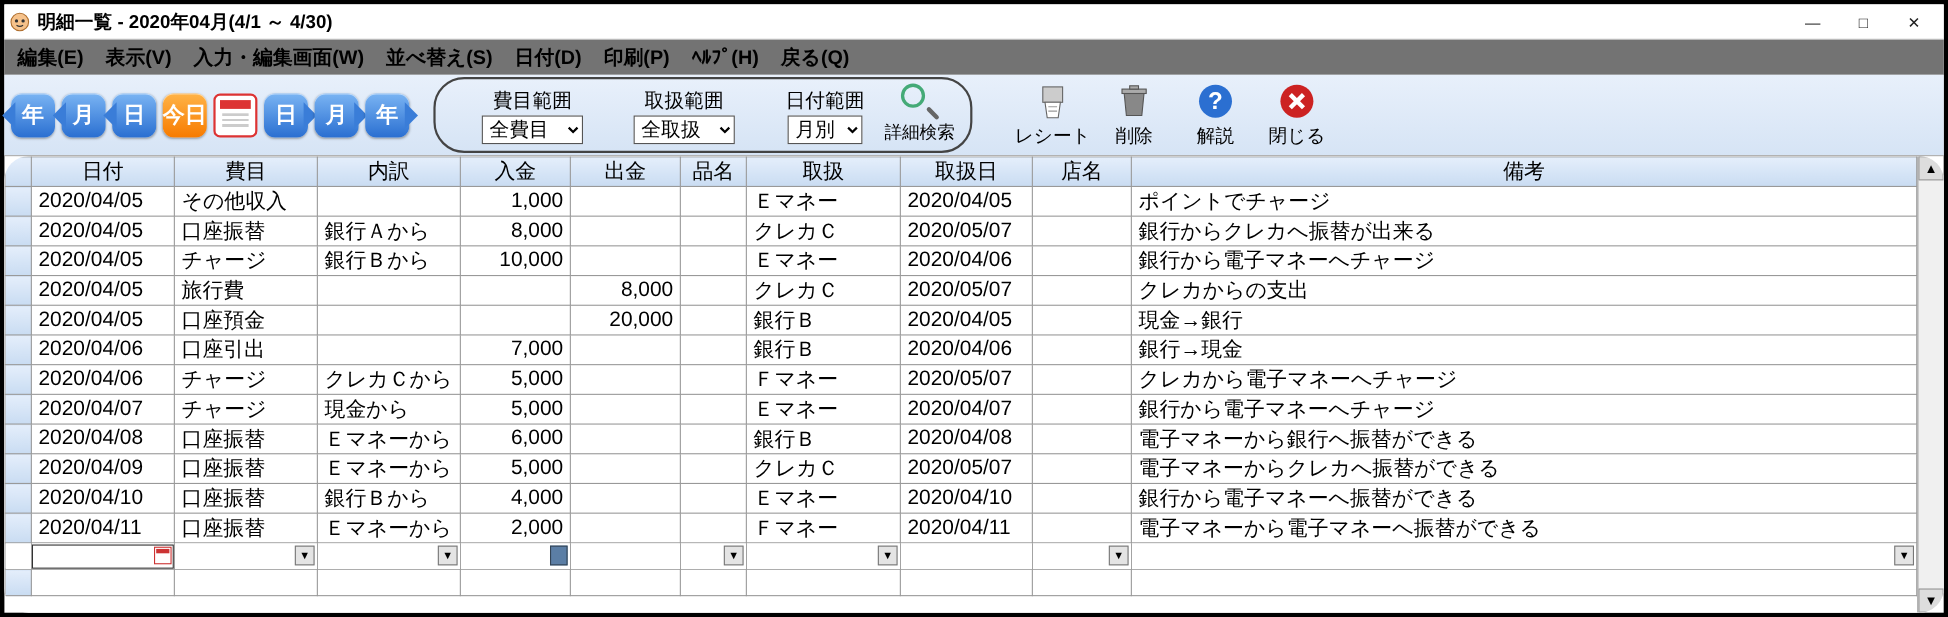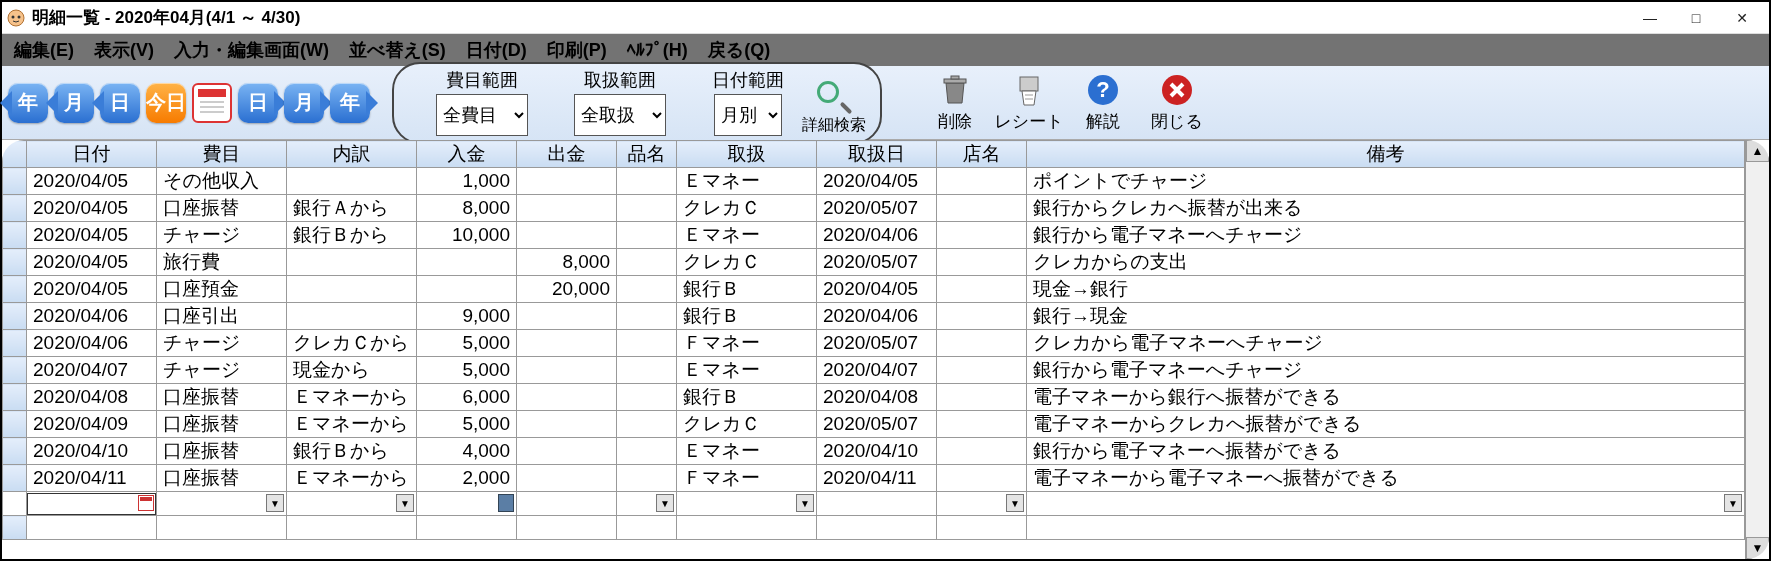--- a/index.html
+++ b/index.html
@@ -1,18 +1,18 @@
 <!DOCTYPE html>
 <html><head>
 <meta charset="utf-8">
 <style>
   * { margin: 0; padding: 0; box-sizing: border-box; }
   body { font-family: 'MS PGothic', 'Meiryo', sans-serif; font-size: 16px; background: #fff; overflow: hidden; }
   
-  .window { width: 1771px; height: 561px; display: flex; flex-direction: column; border: 2px solid #000000; }
+  .window { width: 1771px; height: 561px; display: flex; flex-direction: column; border: 4px solid #000000; }
   
   
   .titlebar { height: 32px; background: #fff; display: flex; align-items: center; padding: 0 4px; border-bottom: 1px solid #ddd; }
   .titlebar .app-icon { width: 20px; height: 20px; margin-right: 6px; display:inline-flex; align-items:center; justify-content:center; }
   .titlebar .title { font-size: 17px; font-weight: bold; }
   .titlebar .spacer { flex: 1; }
   .winbtn { width: 46px; height: 30px; display: inline-flex; align-items: center; justify-content: center; font-size: 14px; color:#222; }
   
   
   .menubar { height: 32px; background: #737373; display: flex; align-items: center; padding: 0 6px; gap: 8px; }
@@ -28,21 +28,21 @@
   .nav-btn .arrow-r { position:absolute; right:-8px; width:0; height:0; border-top:12px solid transparent; border-bottom:12px solid transparent; border-left:12px solid #3a7dd8; }
   .nav-wrap { display:flex; gap:6px; align-items:center; margin-right:10px; }
   
   .cal-icon { width:40px; height:40px; background:#fff; border:2px solid #d33; border-radius:6px; position:relative; }
   .cal-icon::before { content:""; position:absolute; top:4px; left:4px; right:4px; height:8px; background:#d33; }
   .cal-icon::after { content:""; position:absolute; top:16px; left:6px; right:6px; bottom:6px; background:repeating-linear-gradient(#ccc 0 2px, transparent 2px 5px); }
   
   .filter-group { border:2px solid #444; border-radius:28px; padding:4px 14px 6px 14px; display:flex; align-items:flex-end; gap:18px; margin-left:8px; background: linear-gradient(#e8f0fb, #d6e4f5); }
   .filter-col { display:flex; flex-direction:column; align-items:center;margin-left:28px; }
   .filter-label { font-size:18px; margin-bottom:2px; }
-  .filter-select { font-size:18px; height:42px; border:1px solid #555; background:#fff; padding:0 2px; min-width:92px; }
+  .filter-select { font-size:18px; height:26px; border:1px solid #555; background:#fff; padding:0 2px; min-width:92px; }
   .search-col { display:flex; flex-direction:column; align-items:center; }
   .mag-icon { width:34px; height:34px; position:relative; }
   .mag-icon .lens { width:22px; height:22px; border:3px solid #4a7; border-radius:50%; position:absolute; top:0; left:0; }
   .mag-icon .handle { width:4px; height:14px; background:#666; position:absolute; bottom:0; right:3px; transform:rotate(-45deg); border-radius:2px; }
   
   .tool-col { display:flex; flex-direction:column; align-items:center; width:70px; }
   .tool-icon { width:36px; height:36px; display:flex; align-items:center; justify-content:center; }
   .tool-label { font-size:17px; margin-top:2px; }
   .tool-spacer { width:30px; }
   
@@ -163,37 +163,37 @@
           </span>
         <span>詳細検索</span>
       </div>
     </div>
 
     <span class="tool-spacer"></span>
 
     <div class="tool-col">
       <span class="tool-icon">
         <svg width="34" height="34" viewBox="0 0 34 34">
-            <path d="M8 10 L26 10 L24 30 L10 30 Z" fill="#888" stroke="#555"></path>
-            <rect x="6" y="6" width="22" height="4" fill="#aaa" stroke="#555"></rect>
-            <rect x="13" y="3" width="8" height="3" fill="#aaa" stroke="#555"></rect>
-          </svg>
-      </span>
-      <span class="tool-label">削除</span>
-    </div>
-    <div class="tool-col">
-      <span class="tool-icon">
-        <svg width="34" height="34" viewBox="0 0 34 34">
             <rect x="8" y="4" width="18" height="14" fill="#ccc" stroke="#666"></rect>
             <path d="M10 18 L24 18 L22 32 L12 32 Z" fill="#fff" stroke="#666"></path>
             <line x1="13" y1="22" x2="21" y2="22" stroke="#999"></line>
             <line x1="13" y1="26" x2="21" y2="26" stroke="#999"></line>
           </svg>
       </span>
       <span class="tool-label">レシート</span>
+    </div>
+    <div class="tool-col">
+      <span class="tool-icon">
+        <svg width="34" height="34" viewBox="0 0 34 34">
+            <path d="M8 10 L26 10 L24 30 L10 30 Z" fill="#888" stroke="#555"></path>
+            <rect x="6" y="6" width="22" height="4" fill="#aaa" stroke="#555"></rect>
+            <rect x="13" y="3" width="8" height="3" fill="#aaa" stroke="#555"></rect>
+          </svg>
+      </span>
+      <span class="tool-label">削除</span>
     </div>
     <div class="tool-col">
       <span class="tool-icon">
         <svg width="34" height="34" viewBox="0 0 34 34">
             <circle cx="17" cy="17" r="15" fill="#2b6fd1"></circle>
             <text x="17" y="24" text-anchor="middle" font-size="22" font-weight="bold" fill="#fff">?</text>
           </svg>
       </span>
       <span class="tool-label">解説</span>
     </div>
@@ -290,21 +290,21 @@
               <td>銀行Ｂ</td>
               <td>2020/04/05</td>
               <td></td>
               <td>現金→銀行</td>
             </tr>
             <tr>
               <td class="rowhdr"></td>
               <td>2020/04/06</td>
               <td>口座引出</td>
               <td></td>
-              <td class="num">9,000</td>
+              <td class="num">7,000</td>
               <td class="num"></td>
               <td></td>
               <td>銀行Ｂ</td>
               <td>2020/04/06</td>
               <td></td>
               <td>銀行→現金</td>
             </tr>
             <tr>
               <td class="rowhdr"></td>
               <td>2020/04/06</td>

